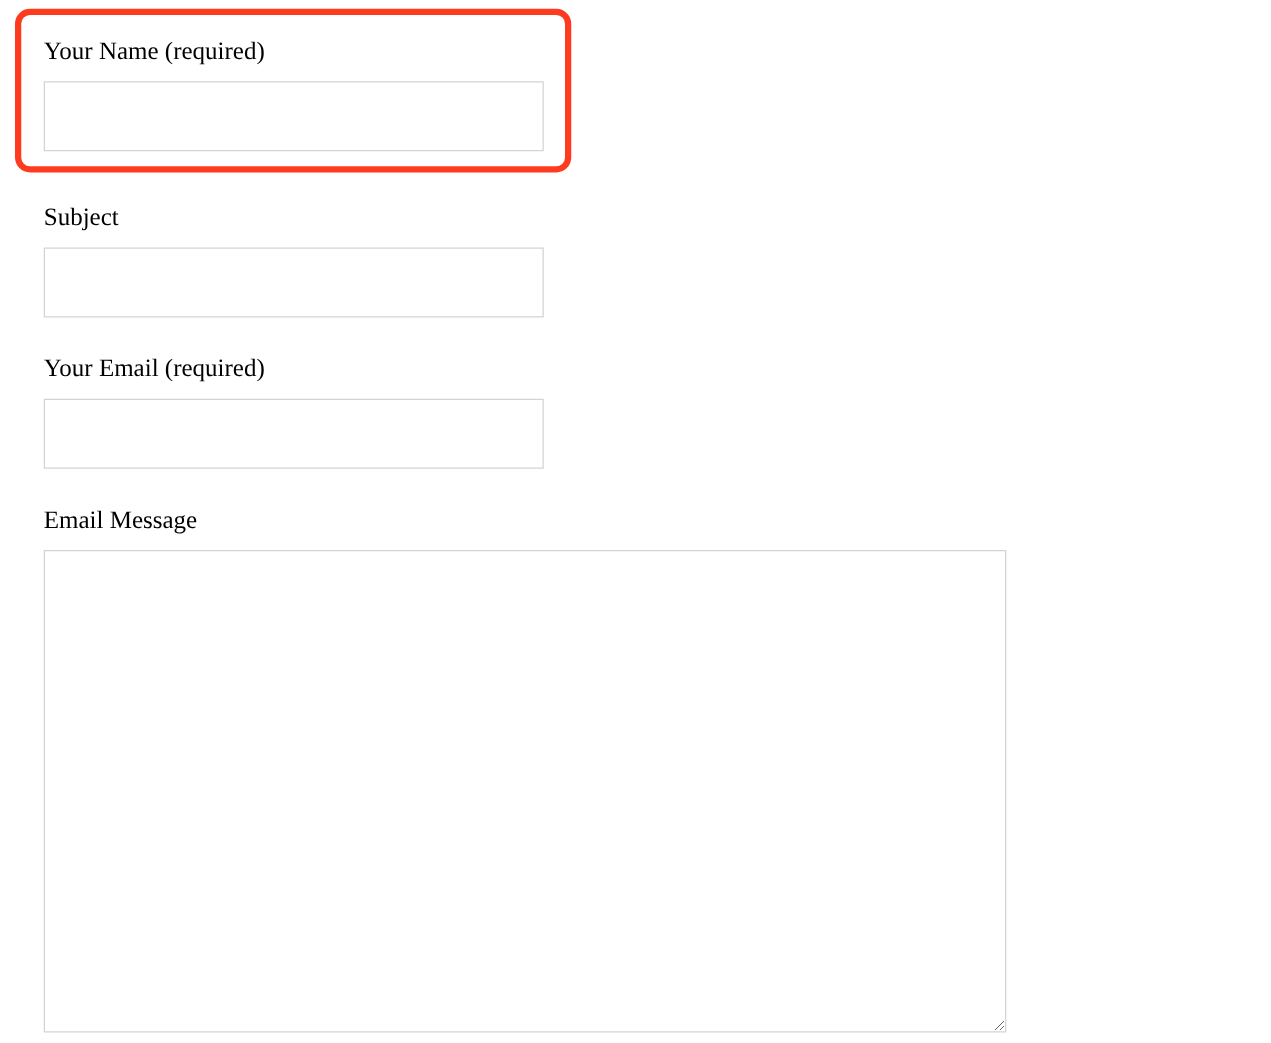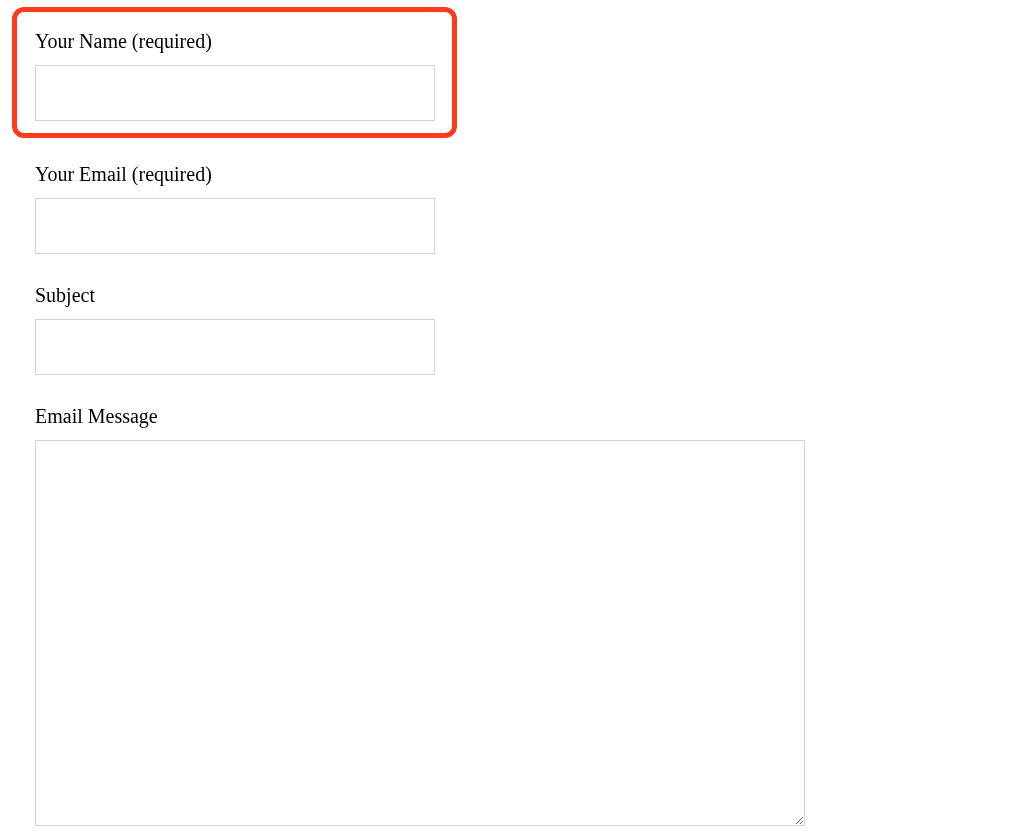--- a/index.html
+++ b/index.html
@@ -62,26 +62,26 @@
 <body>
 
 <form>
 
   <div class="highlighted">
     <label class="field-label">Your Name (required)</label>
     <input type="text" class="text-input" value="" style="">
   </div>
 
   <div class="field-group">
-    <label class="field-label">Your Email (required)</label>
+    <label class="field-label">Subject</label>
     <input type="text" class="text-input" value="" style="">
   </div>
 
   <div class="field-group">
-    <label class="field-label">Subject</label>
+    <label class="field-label">Your Email (required)</label>
     <input type="text" class="text-input" value="" style="">
   </div>
 
   <div class="field-group">
     <label class="field-label">Email Message</label>
     <textarea class="textarea-input" style=""></textarea>
   </div>
 
 </form>
 

